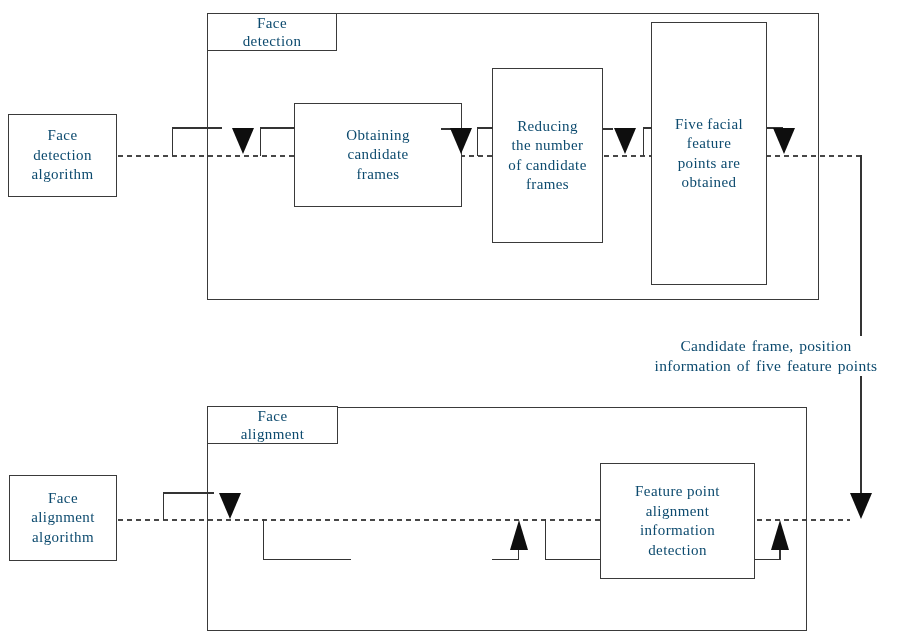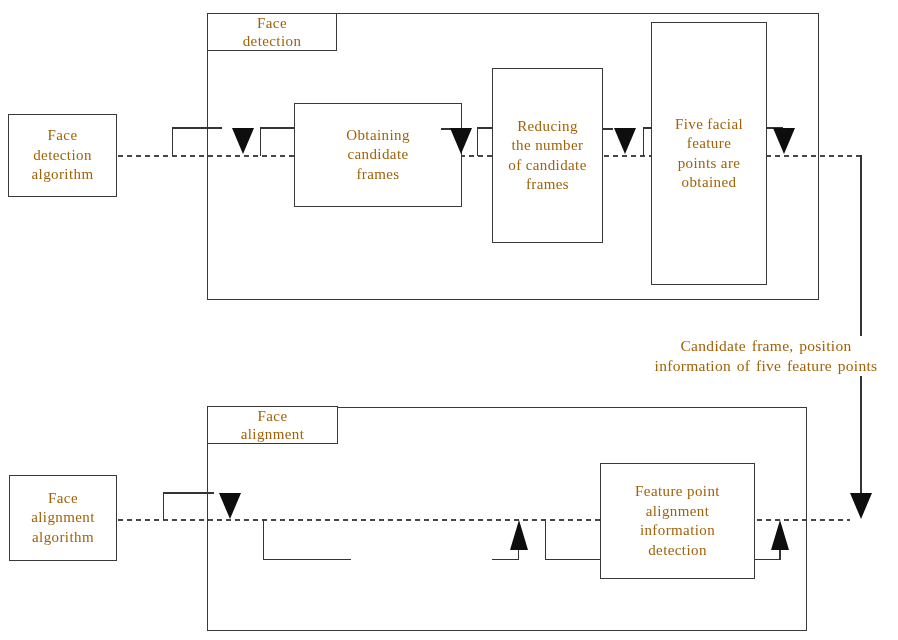--- a/index.html
+++ b/index.html
@@ -7,21 +7,21 @@
     padding: 0;
     background: #ffffff;
   }
   .canvas {
     position: relative;
     width: 898px;
     height: 640px;
     background: #ffffff;
     overflow: hidden;
     font-family: "Liberation Serif", "DejaVu Serif", serif;
-    color: #a16207;
+    color: #0c4a6e;
   }
   
   .box {
     position: absolute;
     box-sizing: border-box;
     border: 1.6px solid #3a3a3a;
     background: #ffffff;
     display: flex;
     align-items: center;
     justify-content: center;

